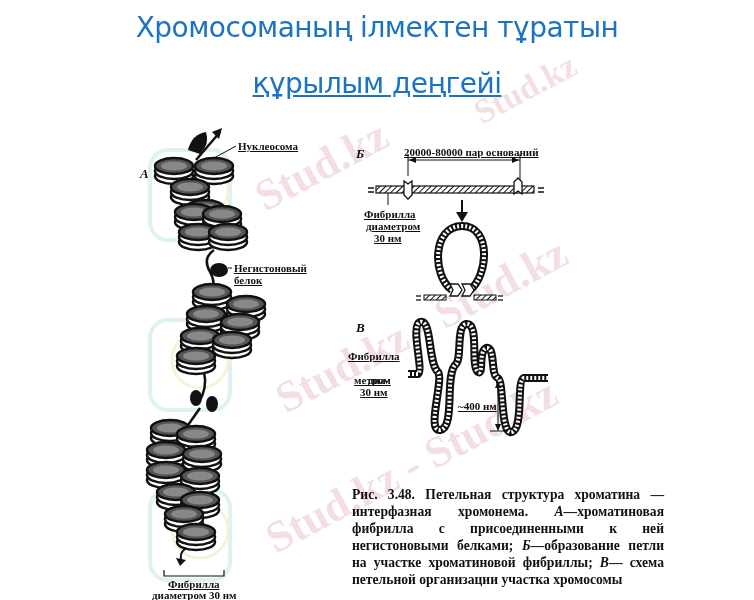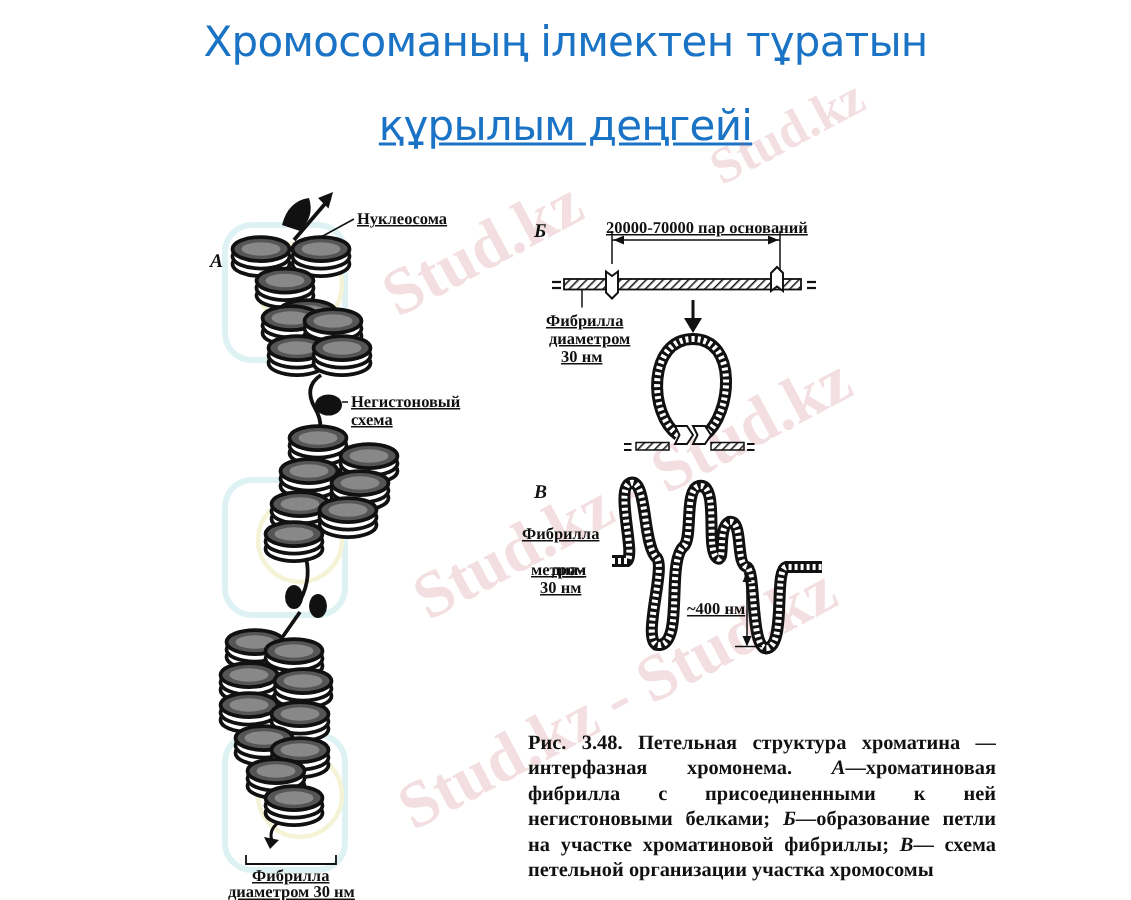--- a/index.html
+++ b/index.html
@@ -146,26 +146,26 @@
   </g>
   <line x1="498" y1="382" x2="498" y2="430" stroke="#111" stroke-width="1"></line>
   <polygon points="495,388 501,388 498,381" fill="#111"></polygon>
   <polygon points="495,424 501,424 498,431" fill="#111"></polygon>
   <line x1="490" y1="431" x2="508" y2="431" stroke="#111" stroke-width="1"></line>
 </svg>
 
 <div class="letter" style="left:140px;top:166px;">А</div>
 <div class="lbl" style="left:238px;top:140px;">Нуклеосома</div>
 <div class="lbl" style="left:234px;top:262px;">Негистоновый</div>
-<div class="lbl" style="left:234px;top:274px;">схема</div>
+<div class="lbl" style="left:234px;top:274px;">белок</div>
 <div class="lbl" style="left:168px;top:578px;">Фибрилла</div>
 <div class="lbl" style="left:152px;top:589px;">диаметром 30 нм</div>
 
 <div class="letter" style="left:356px;top:146px;">Б</div>
-<div class="lbl" style="left:404px;top:146px;">20000-70000 пар оснований</div>
+<div class="lbl" style="left:404px;top:146px;">20000-80000 пар оснований</div>
 <div class="lbl" style="left:364px;top:208px;">Фибрилла</div>
 <div class="lbl" style="left:366px;top:220px;">диаметром</div>
 <div class="lbl" style="left:374px;top:232px;">30 нм</div>
 
 <div class="letter" style="left:356px;top:320px;">В</div>
 <div class="lbl" style="left:348px;top:350px;">Фибрилла</div>
 <div class="lbl" style="left:368px;top:374px;">диа-</div>
 <div class="lbl" style="left:354px;top:374px;">метром</div>
 <div class="lbl" style="left:360px;top:386px;">30 нм</div>
 <div class="lbl" style="left:458px;top:400px;">~400 нм</div>

